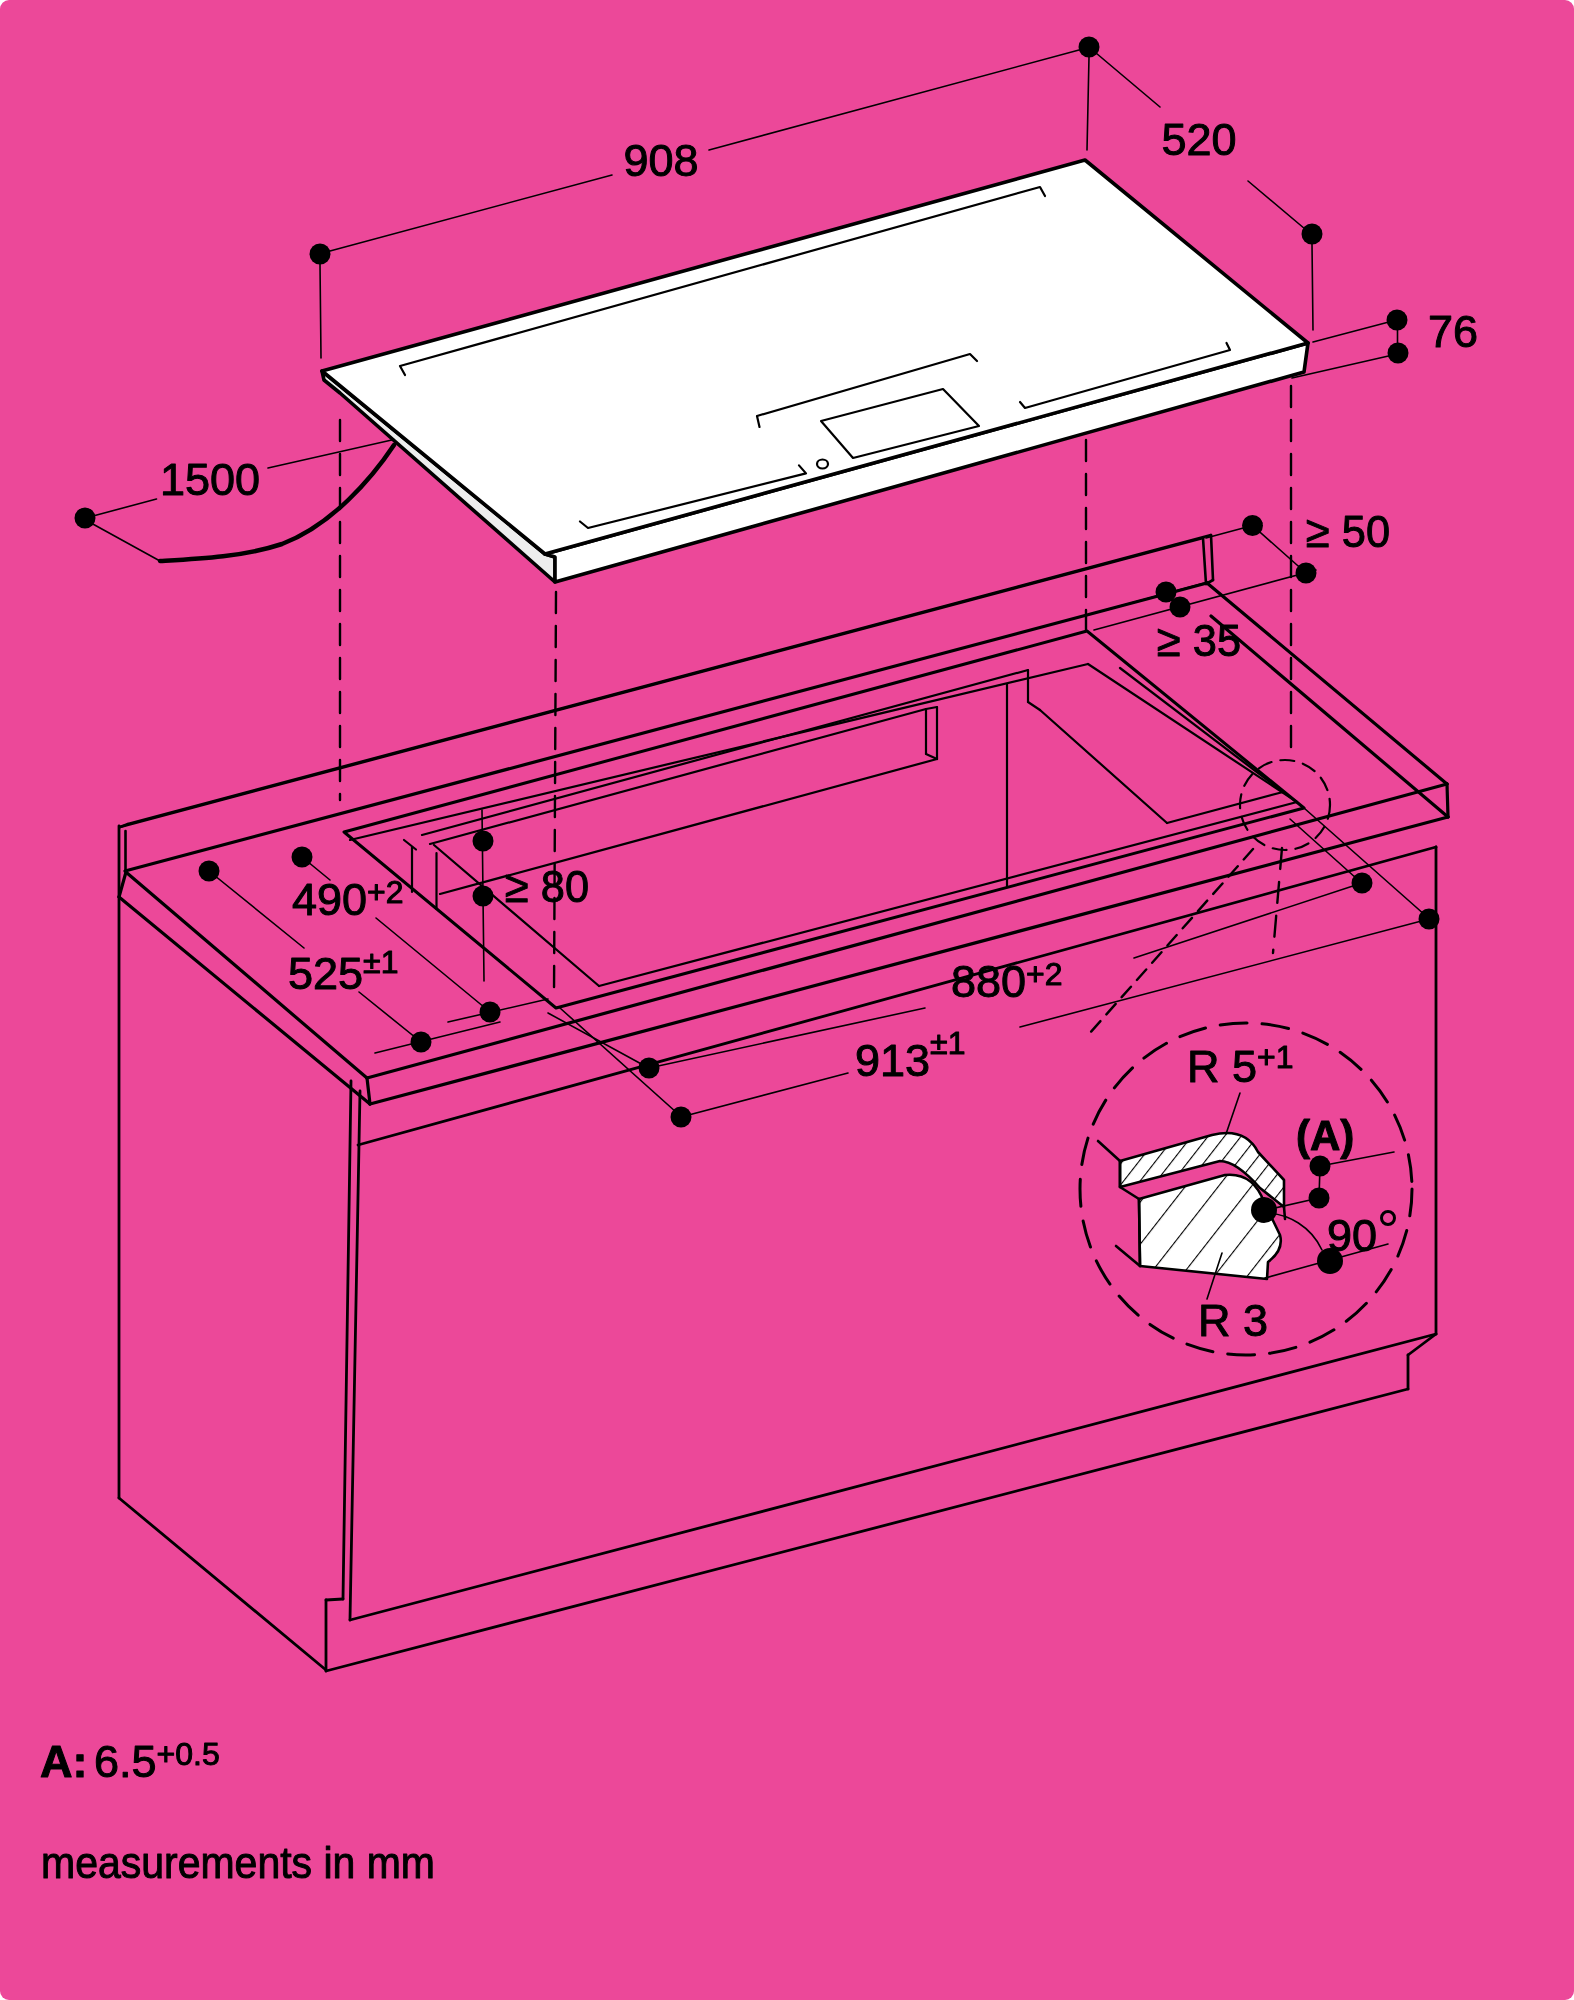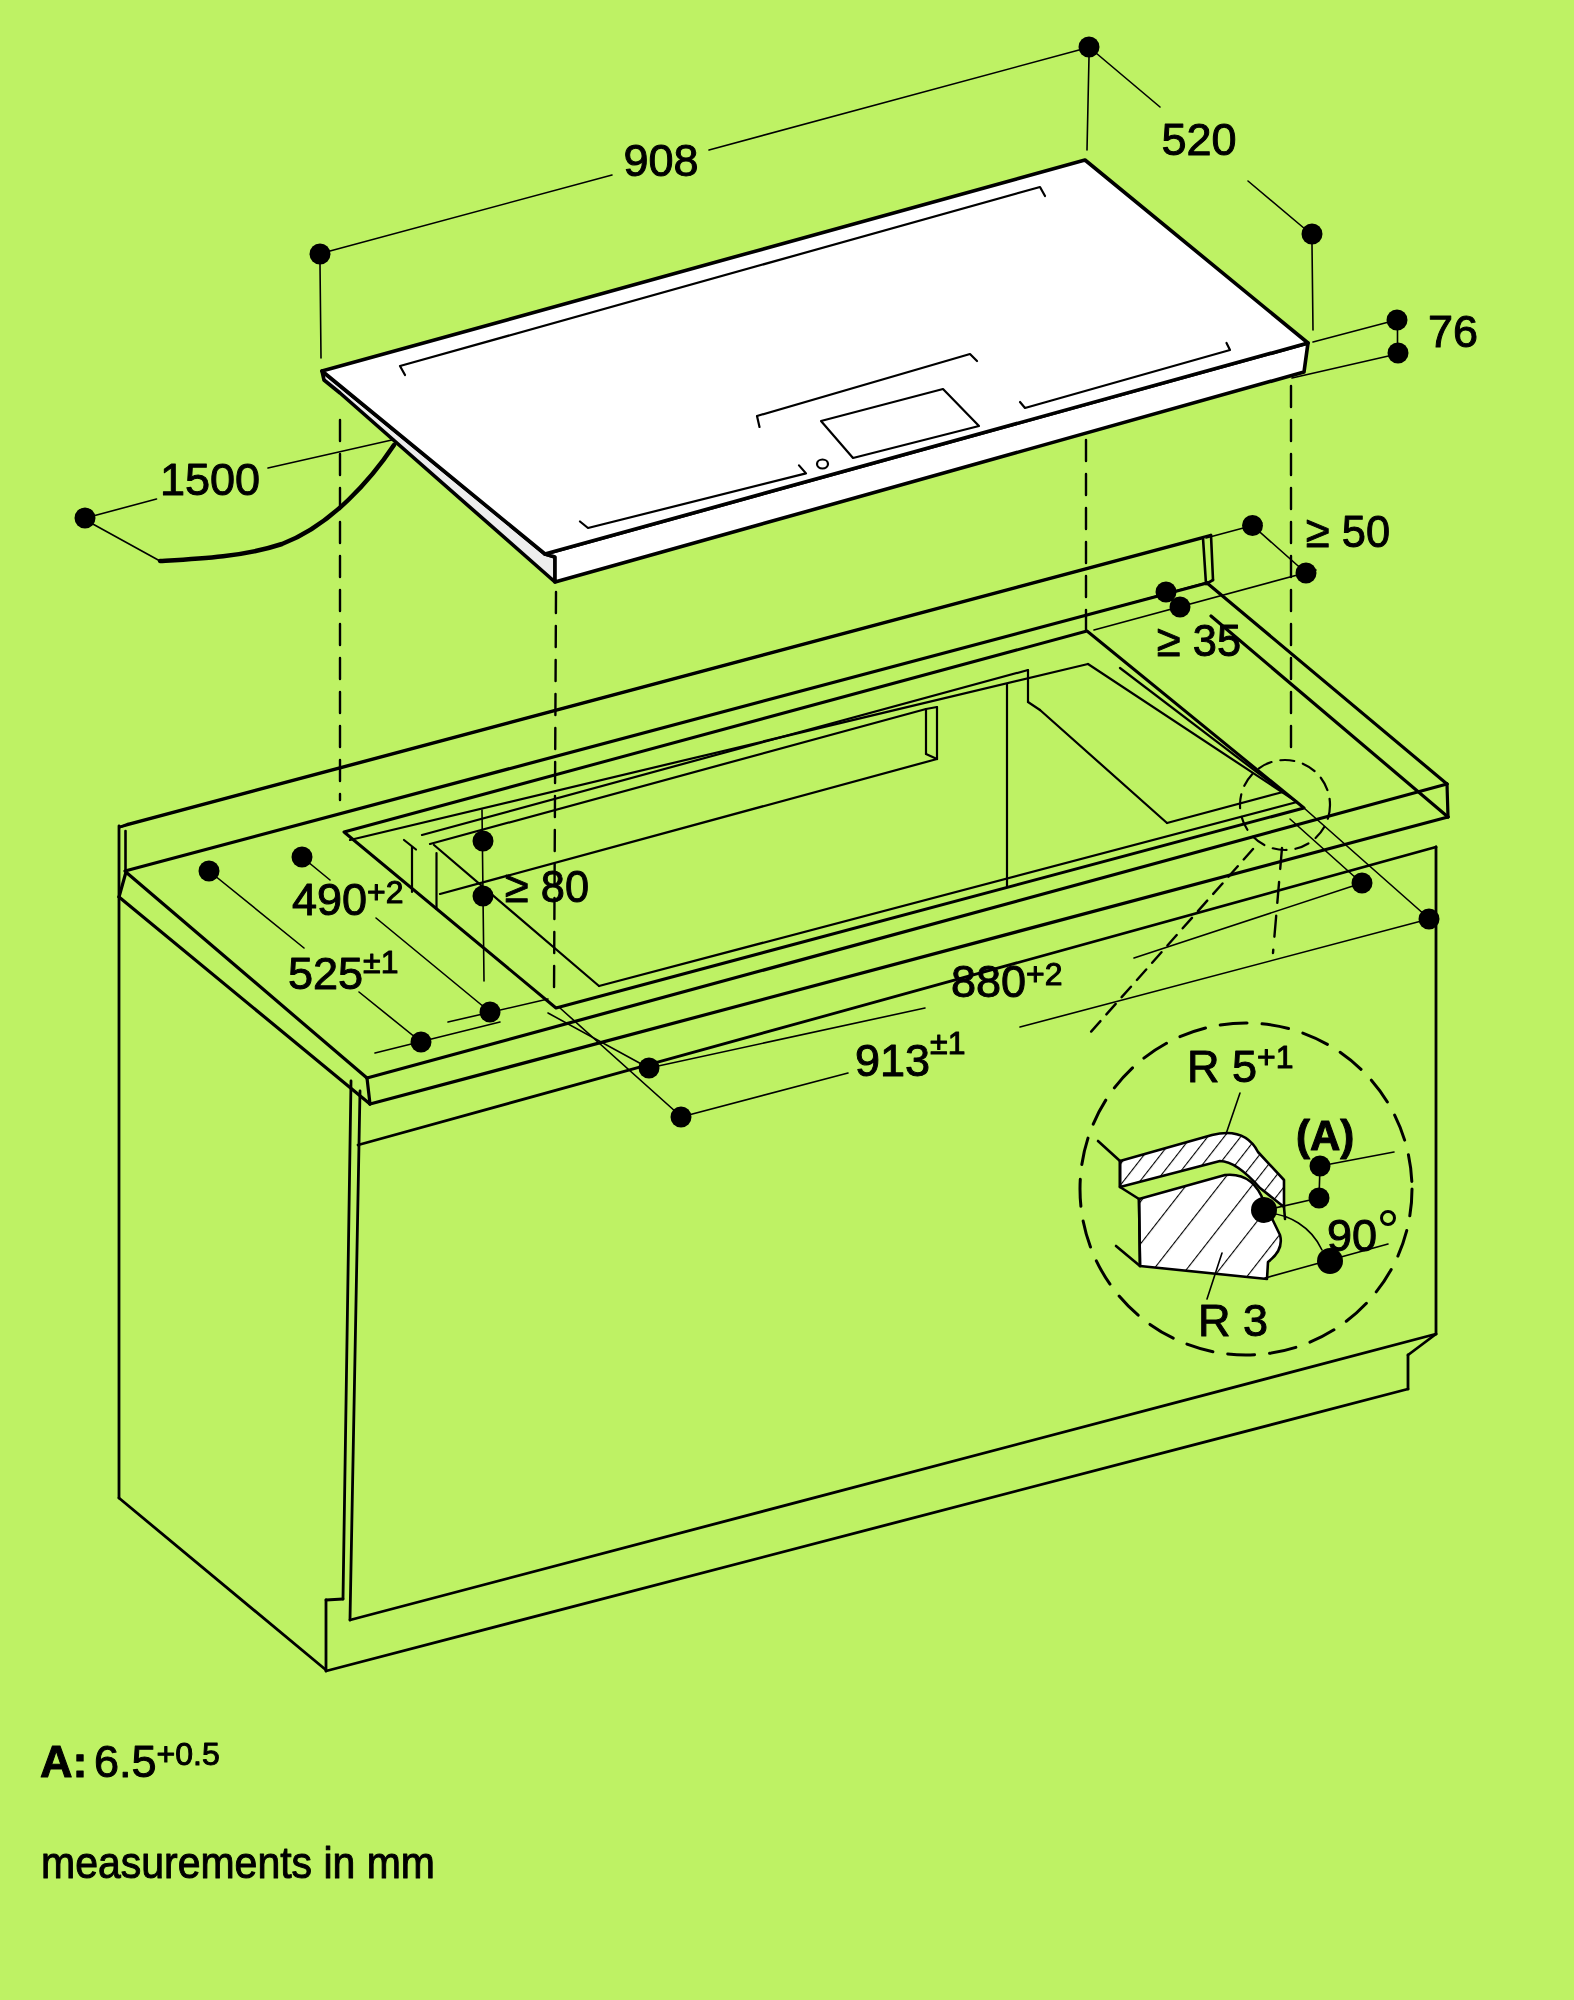--- a/index.html
+++ b/index.html
@@ -1,16 +1,16 @@
 <!DOCTYPE html>
 <html><head>
 <meta charset="utf-8">
 <style>
   html,body{margin:0;padding:0;background:#fff;}
-  .wrap{width:1574px;height:2000px;position:relative;background:#bef264;overflow:hidden;}
+  .wrap{width:1574px;height:2000px;position:relative;background:#ec4899;overflow:hidden;border-radius:9px;}
   svg{position:absolute;top:0;left:0;}
   text{font-family:"Liberation Sans",sans-serif;fill:#000;}
 </style>
 </head>
 <body>
 <div class="wrap">
 <svg width="1574" height="2000" viewBox="0 0 1574 2000">
 <defs>
 <pattern id="hd" width="13" height="13" patternUnits="userSpaceOnUse" patternTransform="rotate(38)">
   <rect width="13" height="13" fill="#fff"></rect>

